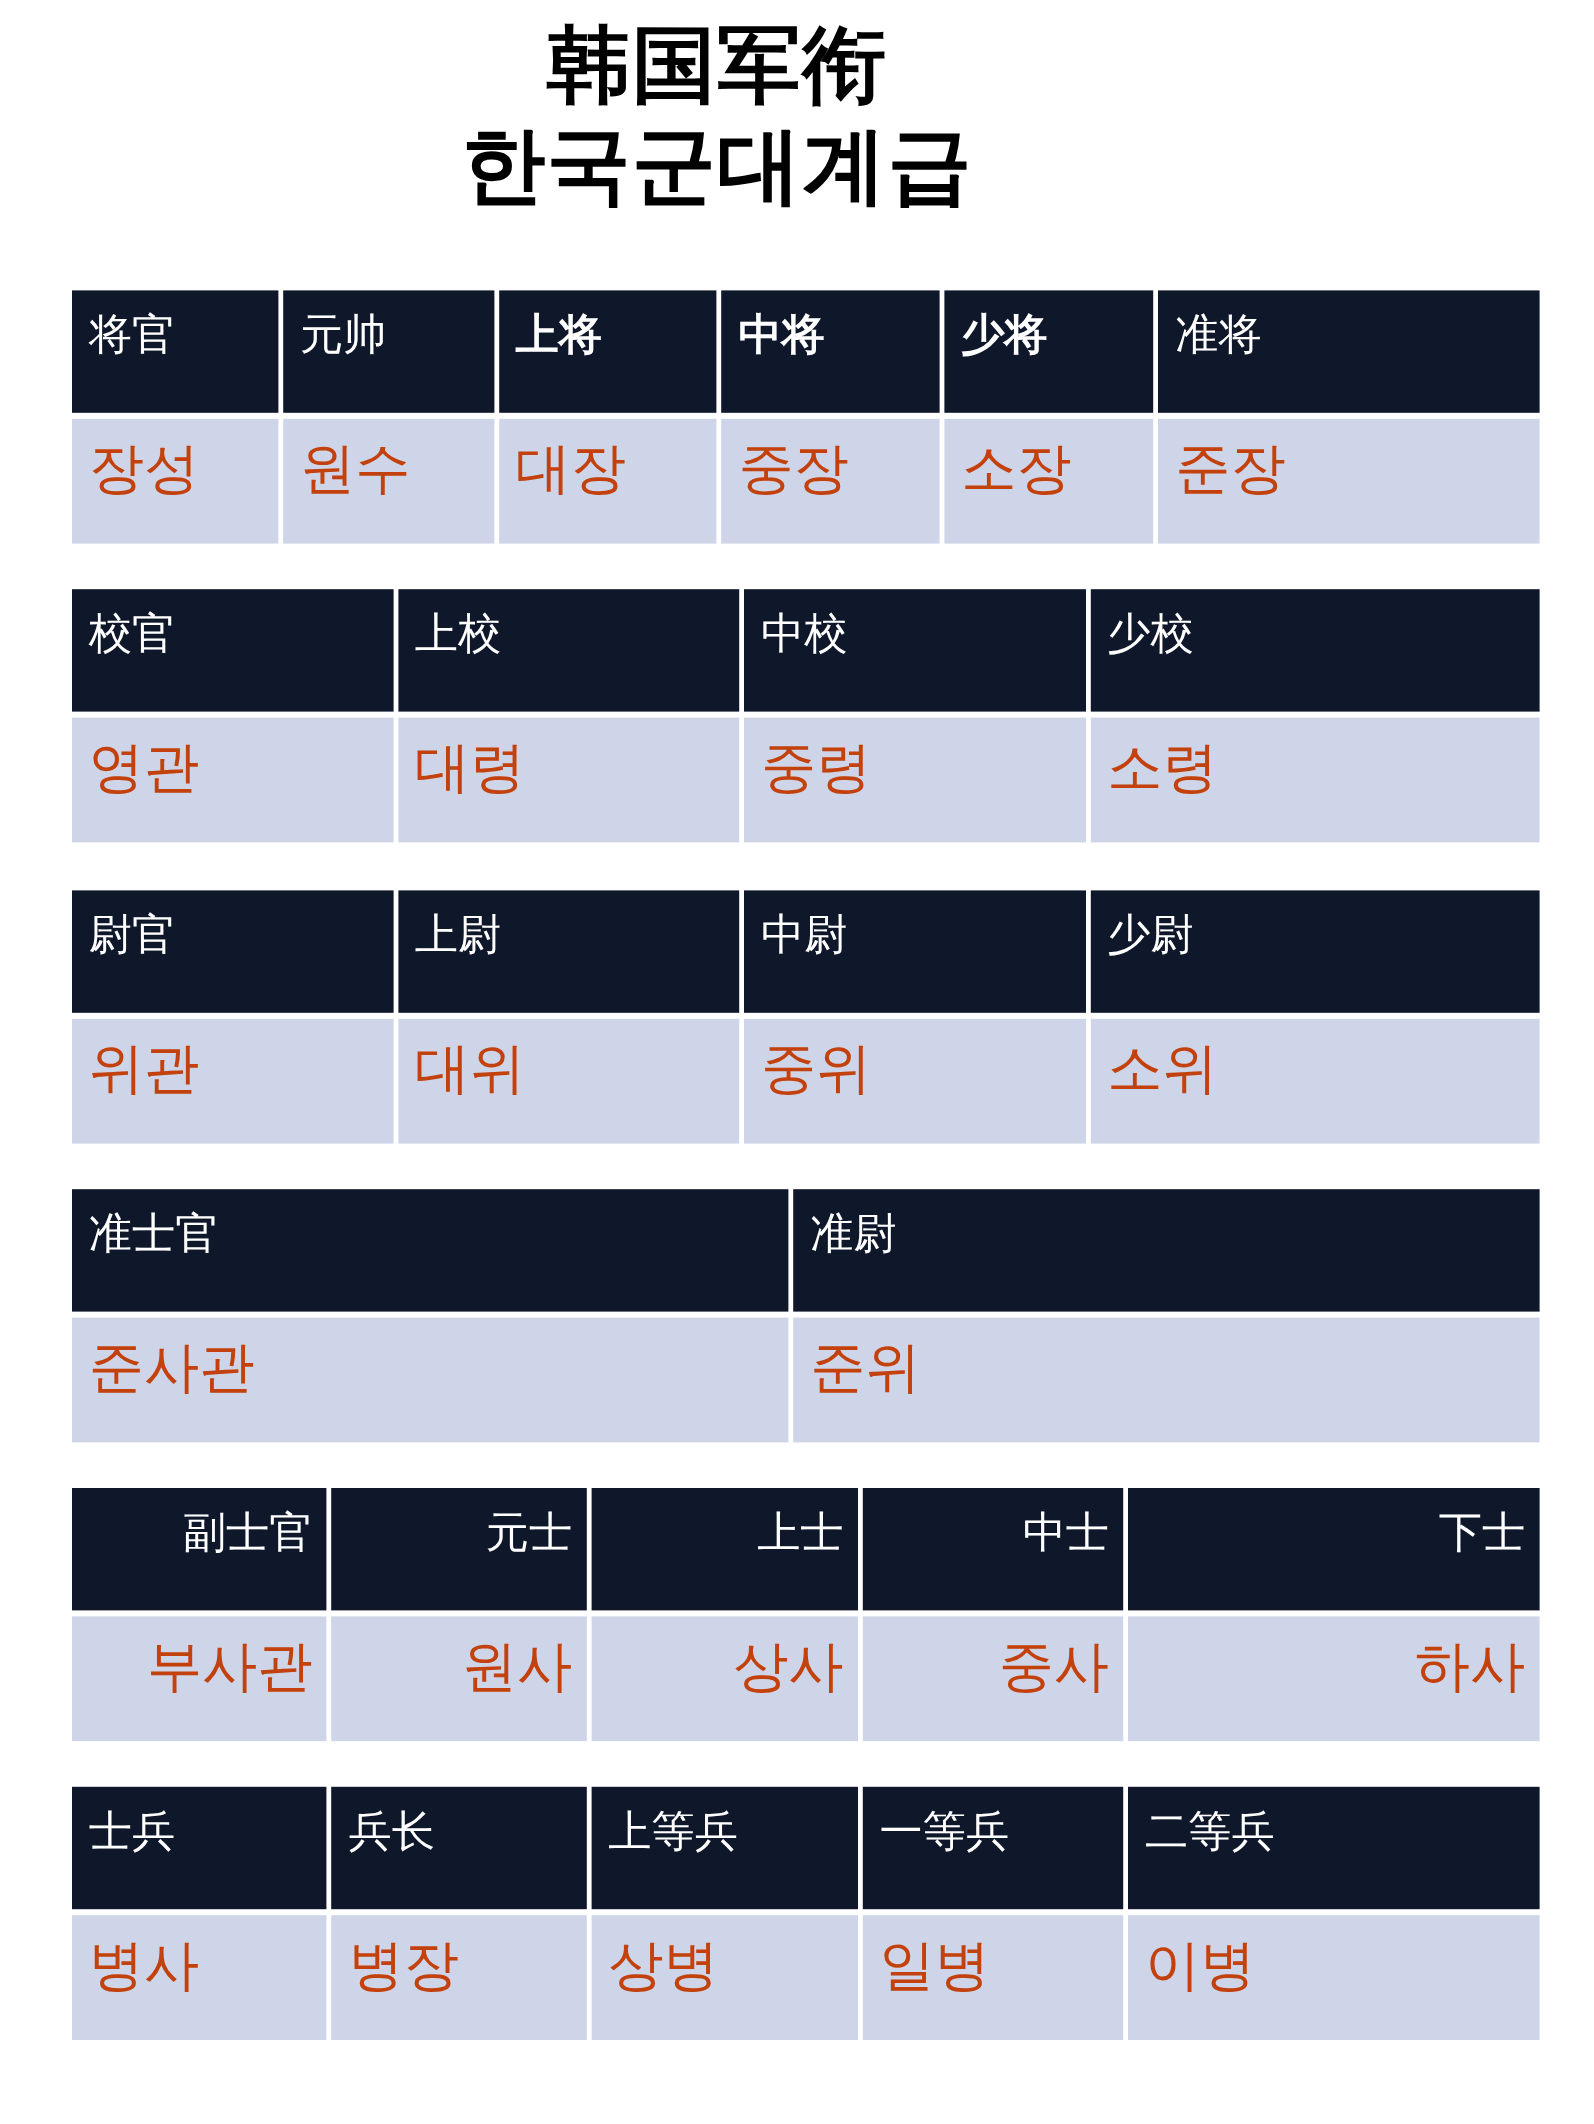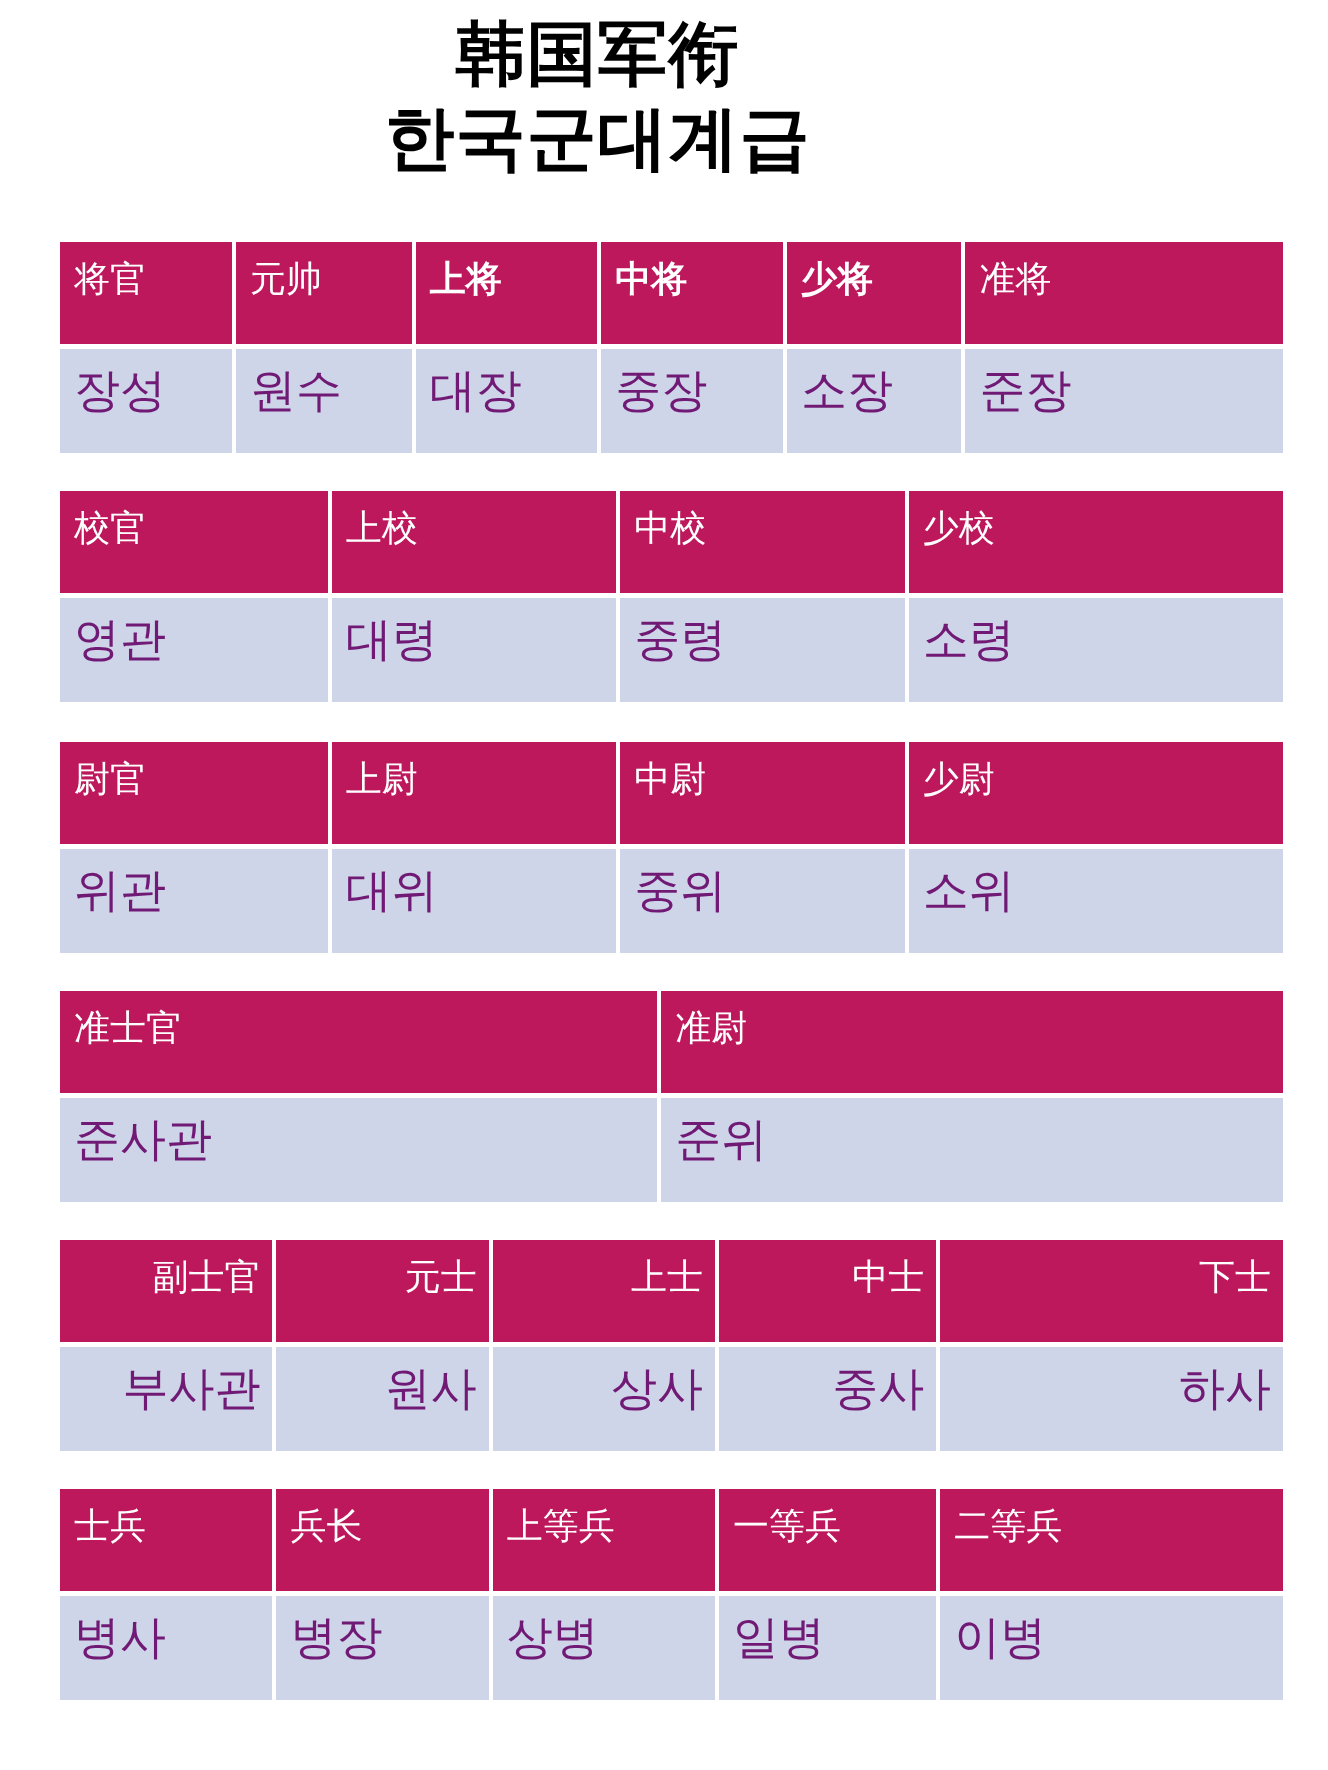--- a/index.html
+++ b/index.html
@@ -35,30 +35,30 @@
     background: #ffffff;
     margin-bottom: 38px;
   }
   .rank-table:last-child { margin-bottom: 16px; }
   .cell {
     padding: 13px 12px 0 14px;
     overflow: hidden;
     white-space: nowrap;
   }
   .cell.hdr {
-    background: #be185d;
+    background: #0f172a;
     color: #ffffff;
     font-size: 36px;
     line-height: 48px;
     font-weight: normal;
   }
   .cell.hdr.bold { font-weight: bold; }
   .cell.val {
     background: #CFD5E9;
-    color: #701a75;
+    color: #c2410c;
     font-size: 46px;
     line-height: 56px;
   }
 </style>
 </head>
 <body>
 
 <div class="page">
   <div class="title-block">
     <div class="title-line">韩国军衔</div>

